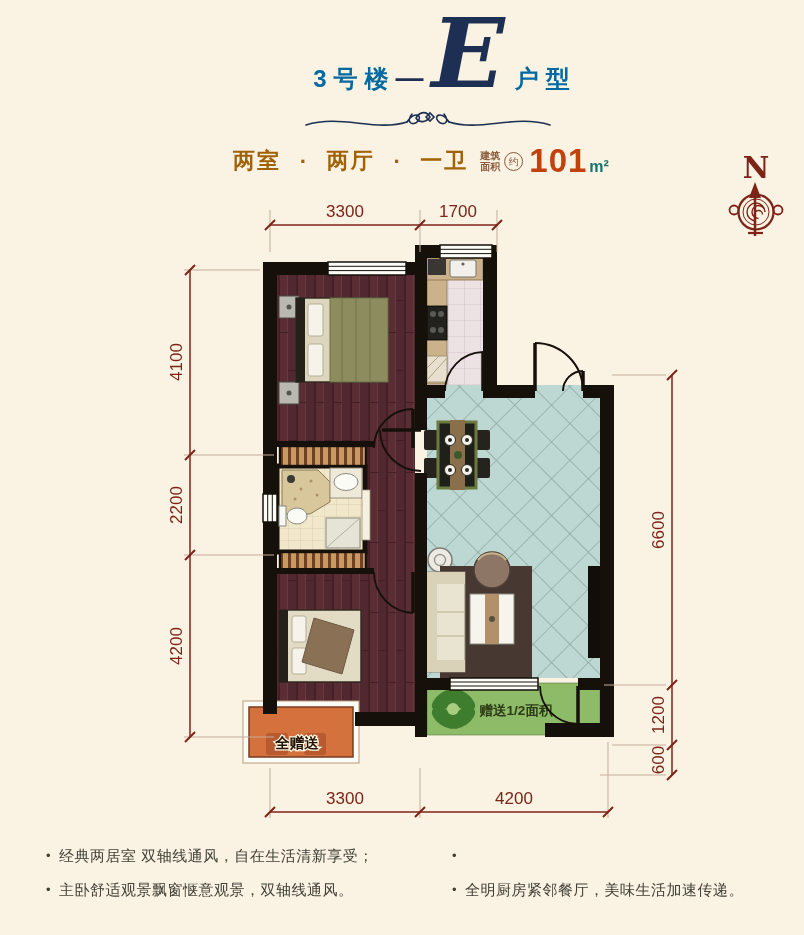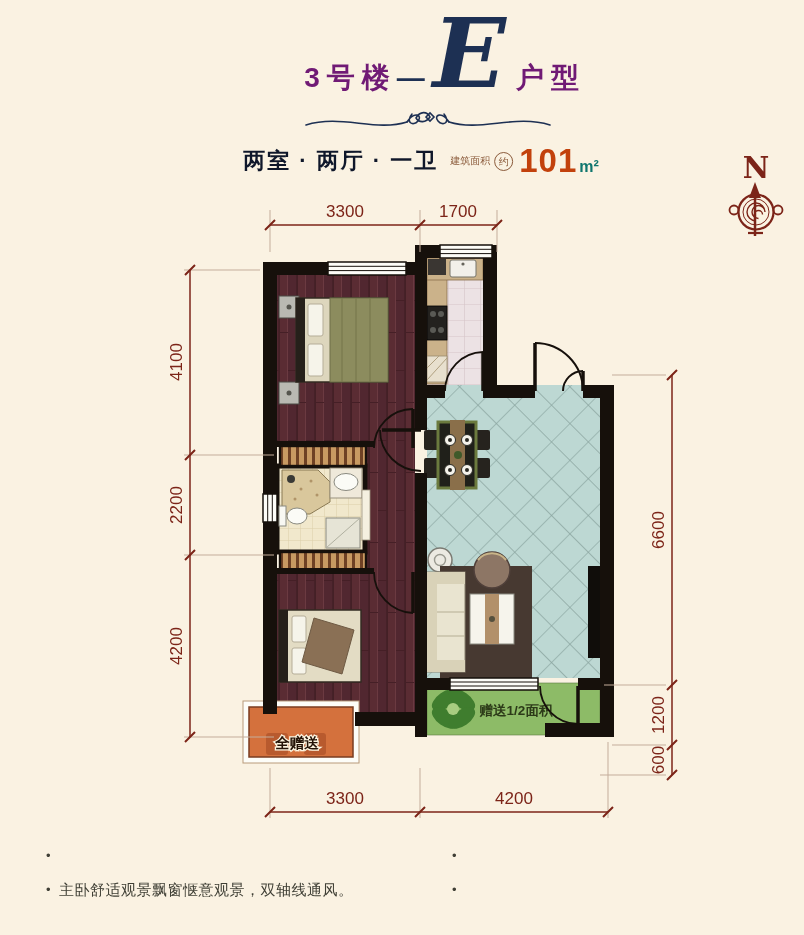--- a/index.html
+++ b/index.html
@@ -1,30 +1,30 @@
 <!DOCTYPE html>
 <html><head>
 <meta charset="utf-8">
 <style>
   html,body{margin:0;padding:0;}
   #page{position:relative;width:804px;height:935px;background:#faf2e2;overflow:hidden;
         font-family:"Liberation Sans",sans-serif;}
   
   .title-row{position:absolute;top:16px;left:445px;transform:translateX(-50%);
              display:flex;align-items:baseline;white-space:nowrap;color:#1d3053;}
-  .title-cn{font-size:28px;font-weight:bold;letter-spacing:7px;color:#701a75;}
+  .title-cn{font-size:24px;font-weight:bold;letter-spacing:7px;color:#0369a1;}
   .title-dash{font-size:28px;font-weight:bold;margin:0 2px 0 0;color:#1d3053;}
   .big-e{font-family:"DejaVu Serif",serif;font-style:italic;font-weight:bold;
          font-size:96px;line-height:.8;color:#1d3053;margin:0 10px 0 6px;}
   .flourish{position:absolute;top:108px;left:428px;transform:translateX(-50%);}
   .subtitle-row{position:absolute;top:142px;left:421px;transform:translateX(-50%);
                 display:flex;align-items:center;white-space:nowrap;}
-  .layout-sum{font-size:22px;font-weight:bold;letter-spacing:2px;color:#0f172a;}
-  .area-label{display:flex;font-size:10px;line-height:1.15;
-              color:#8a5a3a;margin:0 4px 0 12px;font-weight:normal;}
+  .layout-sum{font-size:22px;font-weight:bold;letter-spacing:2px;color:#a16207;font-family:Liberation Mono, monospace;}
+  .area-label{display:flex;flex-direction:column;font-size:10px;line-height:1.15;
+              color:#8a5a3a;margin:0 4px 0 12px;font-weight:bold;}
   .approx-circle{width:17px;height:17px;border:1px solid #8a5a3a;border-radius:50%;
                  font-size:10px;line-height:17px;text-align:center;color:#8a5a3a;margin-right:6px;}
   .area-value{font-size:33px;font-weight:bold;color:#c2410c;letter-spacing:1px;}
   .area-unit{font-size:16px;font-weight:bold;color:#0f766e;align-self:flex-end;margin:0 0 4px 2px;}
   
   .features{position:absolute;font-size:15px;color:#3f3f35;letter-spacing:.5px;}
   .features .feat{display:flex;align-items:flex-start;margin-bottom:14px;line-height:20px;}
   .features .dot{font-size:13px;margin-right:8px;position:relative;top:0;}
   .features-left{top:846px;left:46px;width:390px;}
   .features-right{top:846px;left:452px;width:345px;}
@@ -322,28 +322,30 @@
       <path d="M756 221 a9 9 0 1 1 9 -9 a6.5 6.5 0 1 0 -6.5 6.5 a4 4 0 1 1 4 -4" stroke-width="1.4"></path>
       <circle cx="734" cy="210" r="4.5" stroke-width="1.8"></circle>
       <circle cx="778" cy="210" r="4.5" stroke-width="1.8"></circle>
       <path d="M748 233 h15" stroke-width="2.2"></path>
     </g>
   </svg>
 
   <div class="features features-left">
     <div class="feat">
       <span class="dot">•</span>
+      <span>经典两居室 双轴线通风，自在生活清新享受；</span>
     </div>
     <div class="feat">
       <span class="dot">•</span>
       <span>主卧舒适观景飘窗惬意观景，双轴线通风。</span>
     </div>
   </div>
   <div class="features features-right">
     <div class="feat">
       <span class="dot">•</span>
     </div>
     <div class="feat">
       <span class="dot">•</span>
+      <span>全明厨房紧邻餐厅，美味生活加速传递。</span>
     </div>
   </div>
 
 </div>
 
 </body></html>

